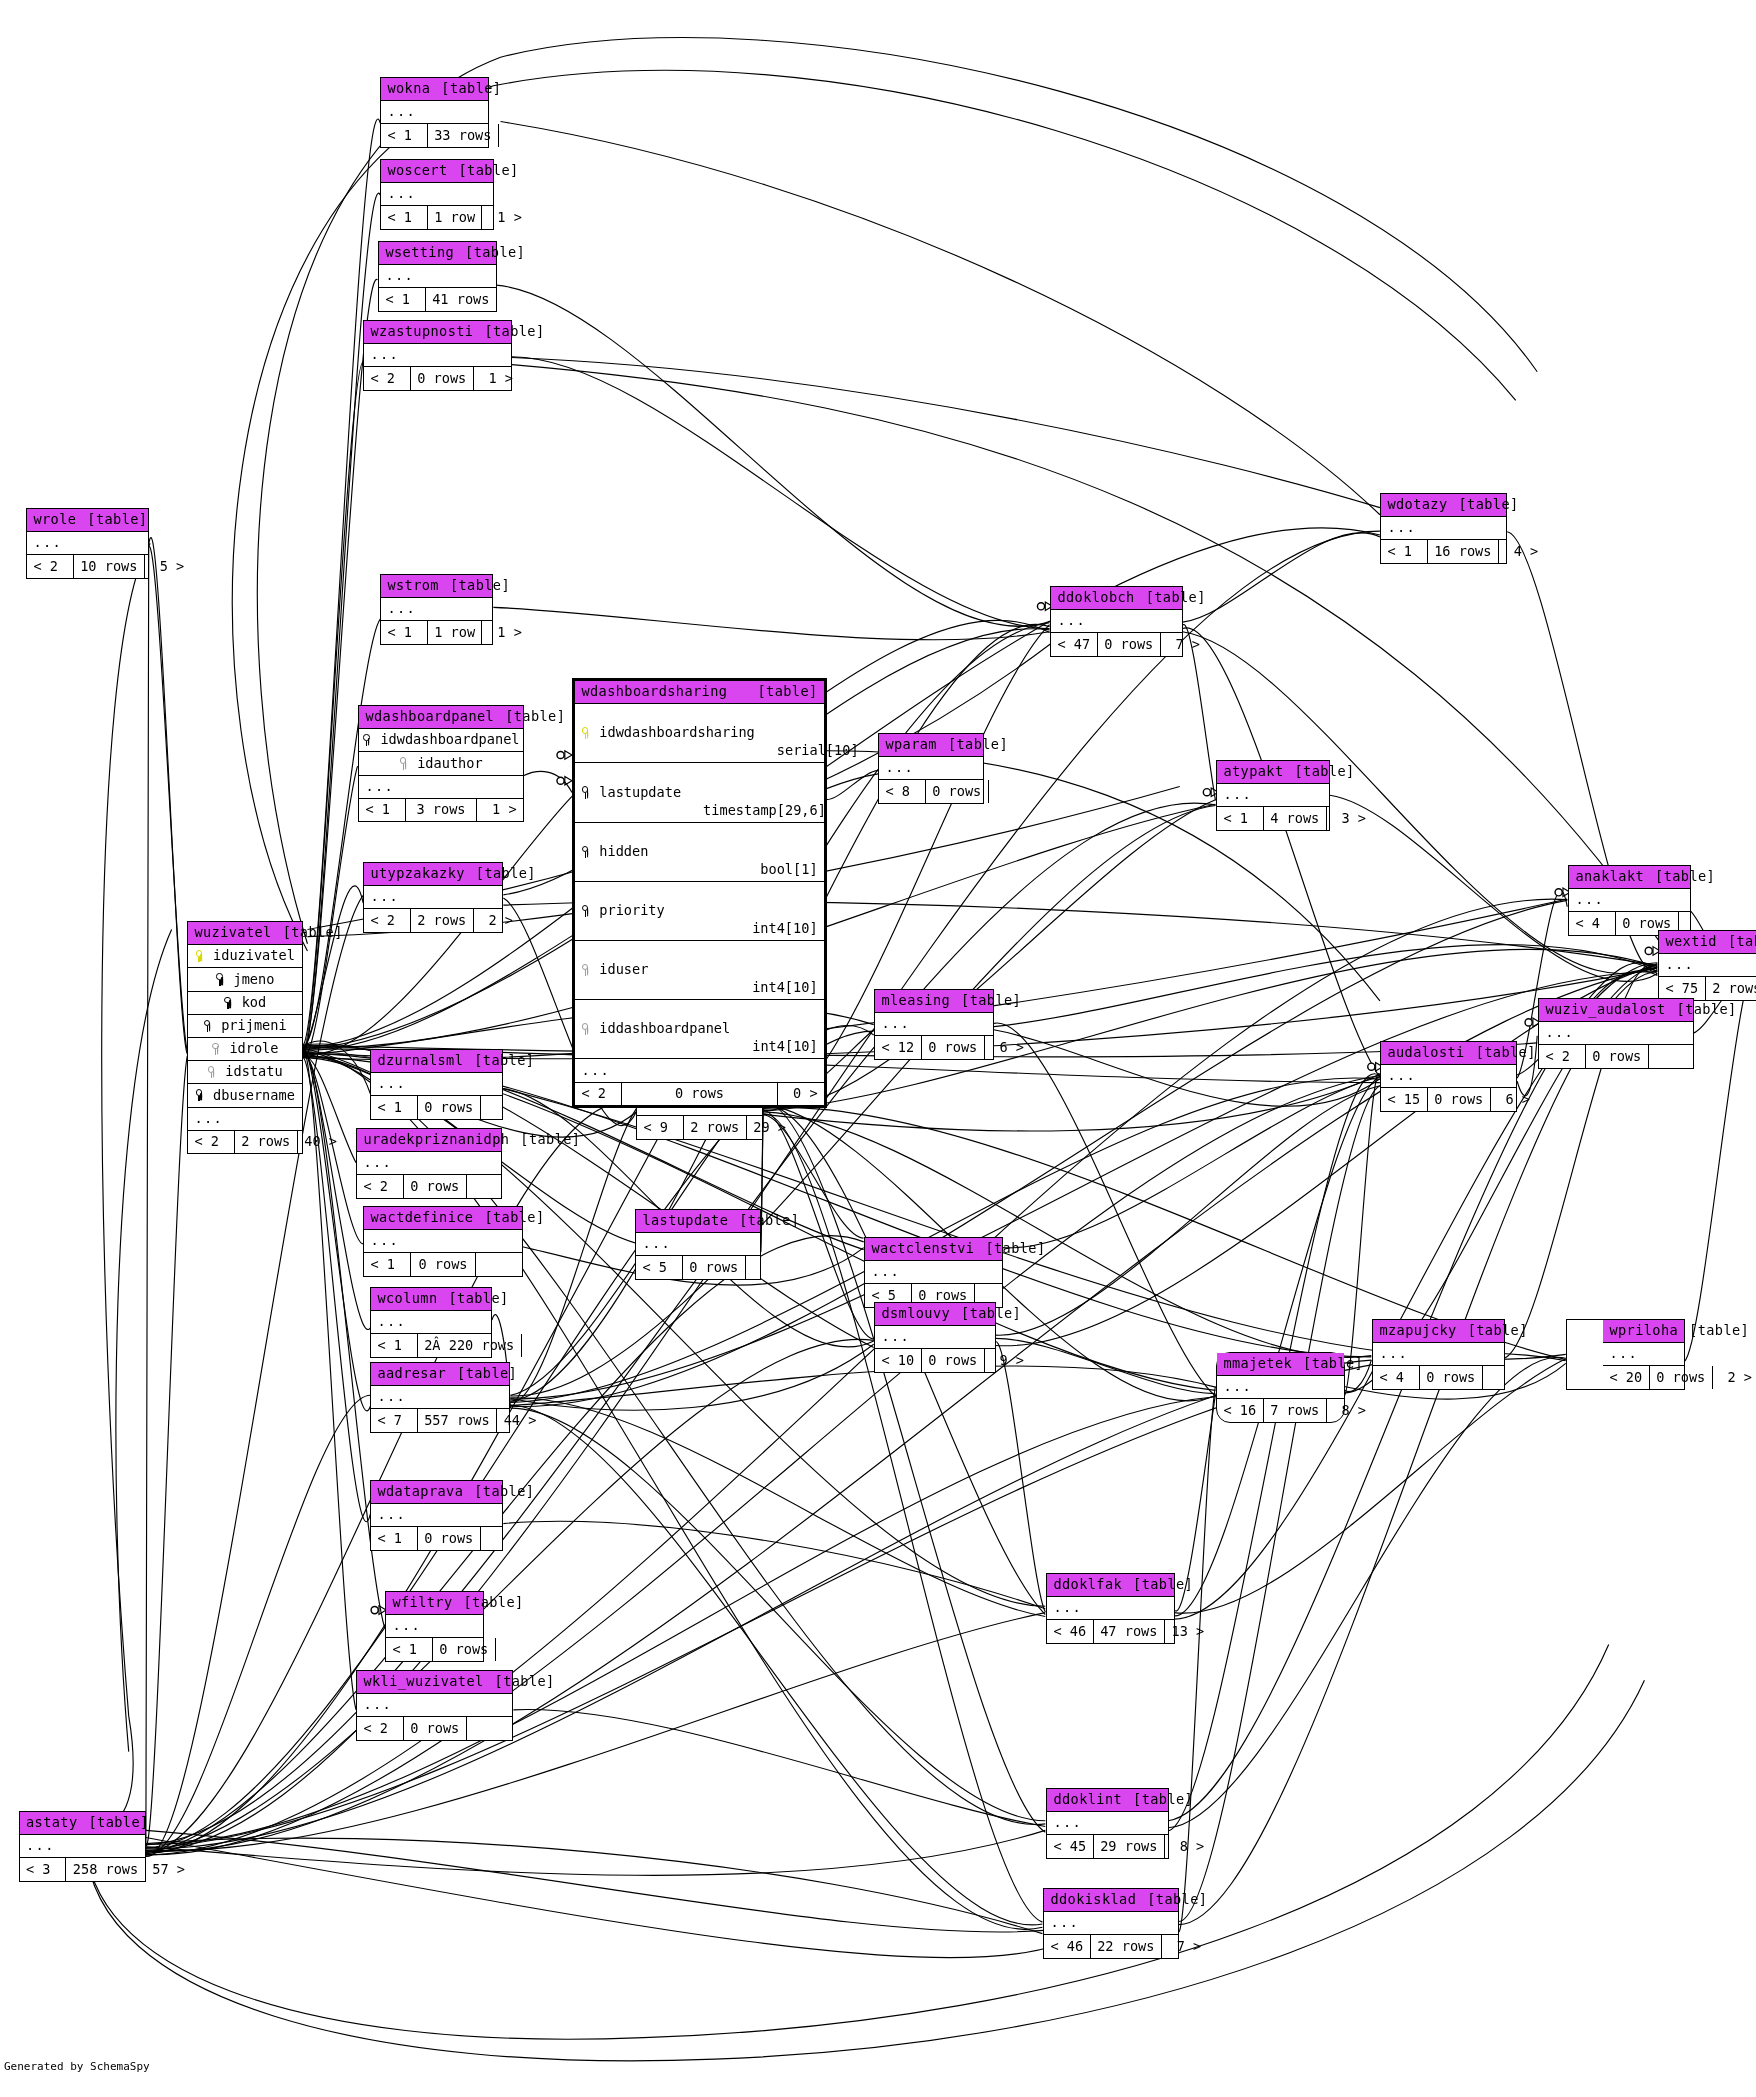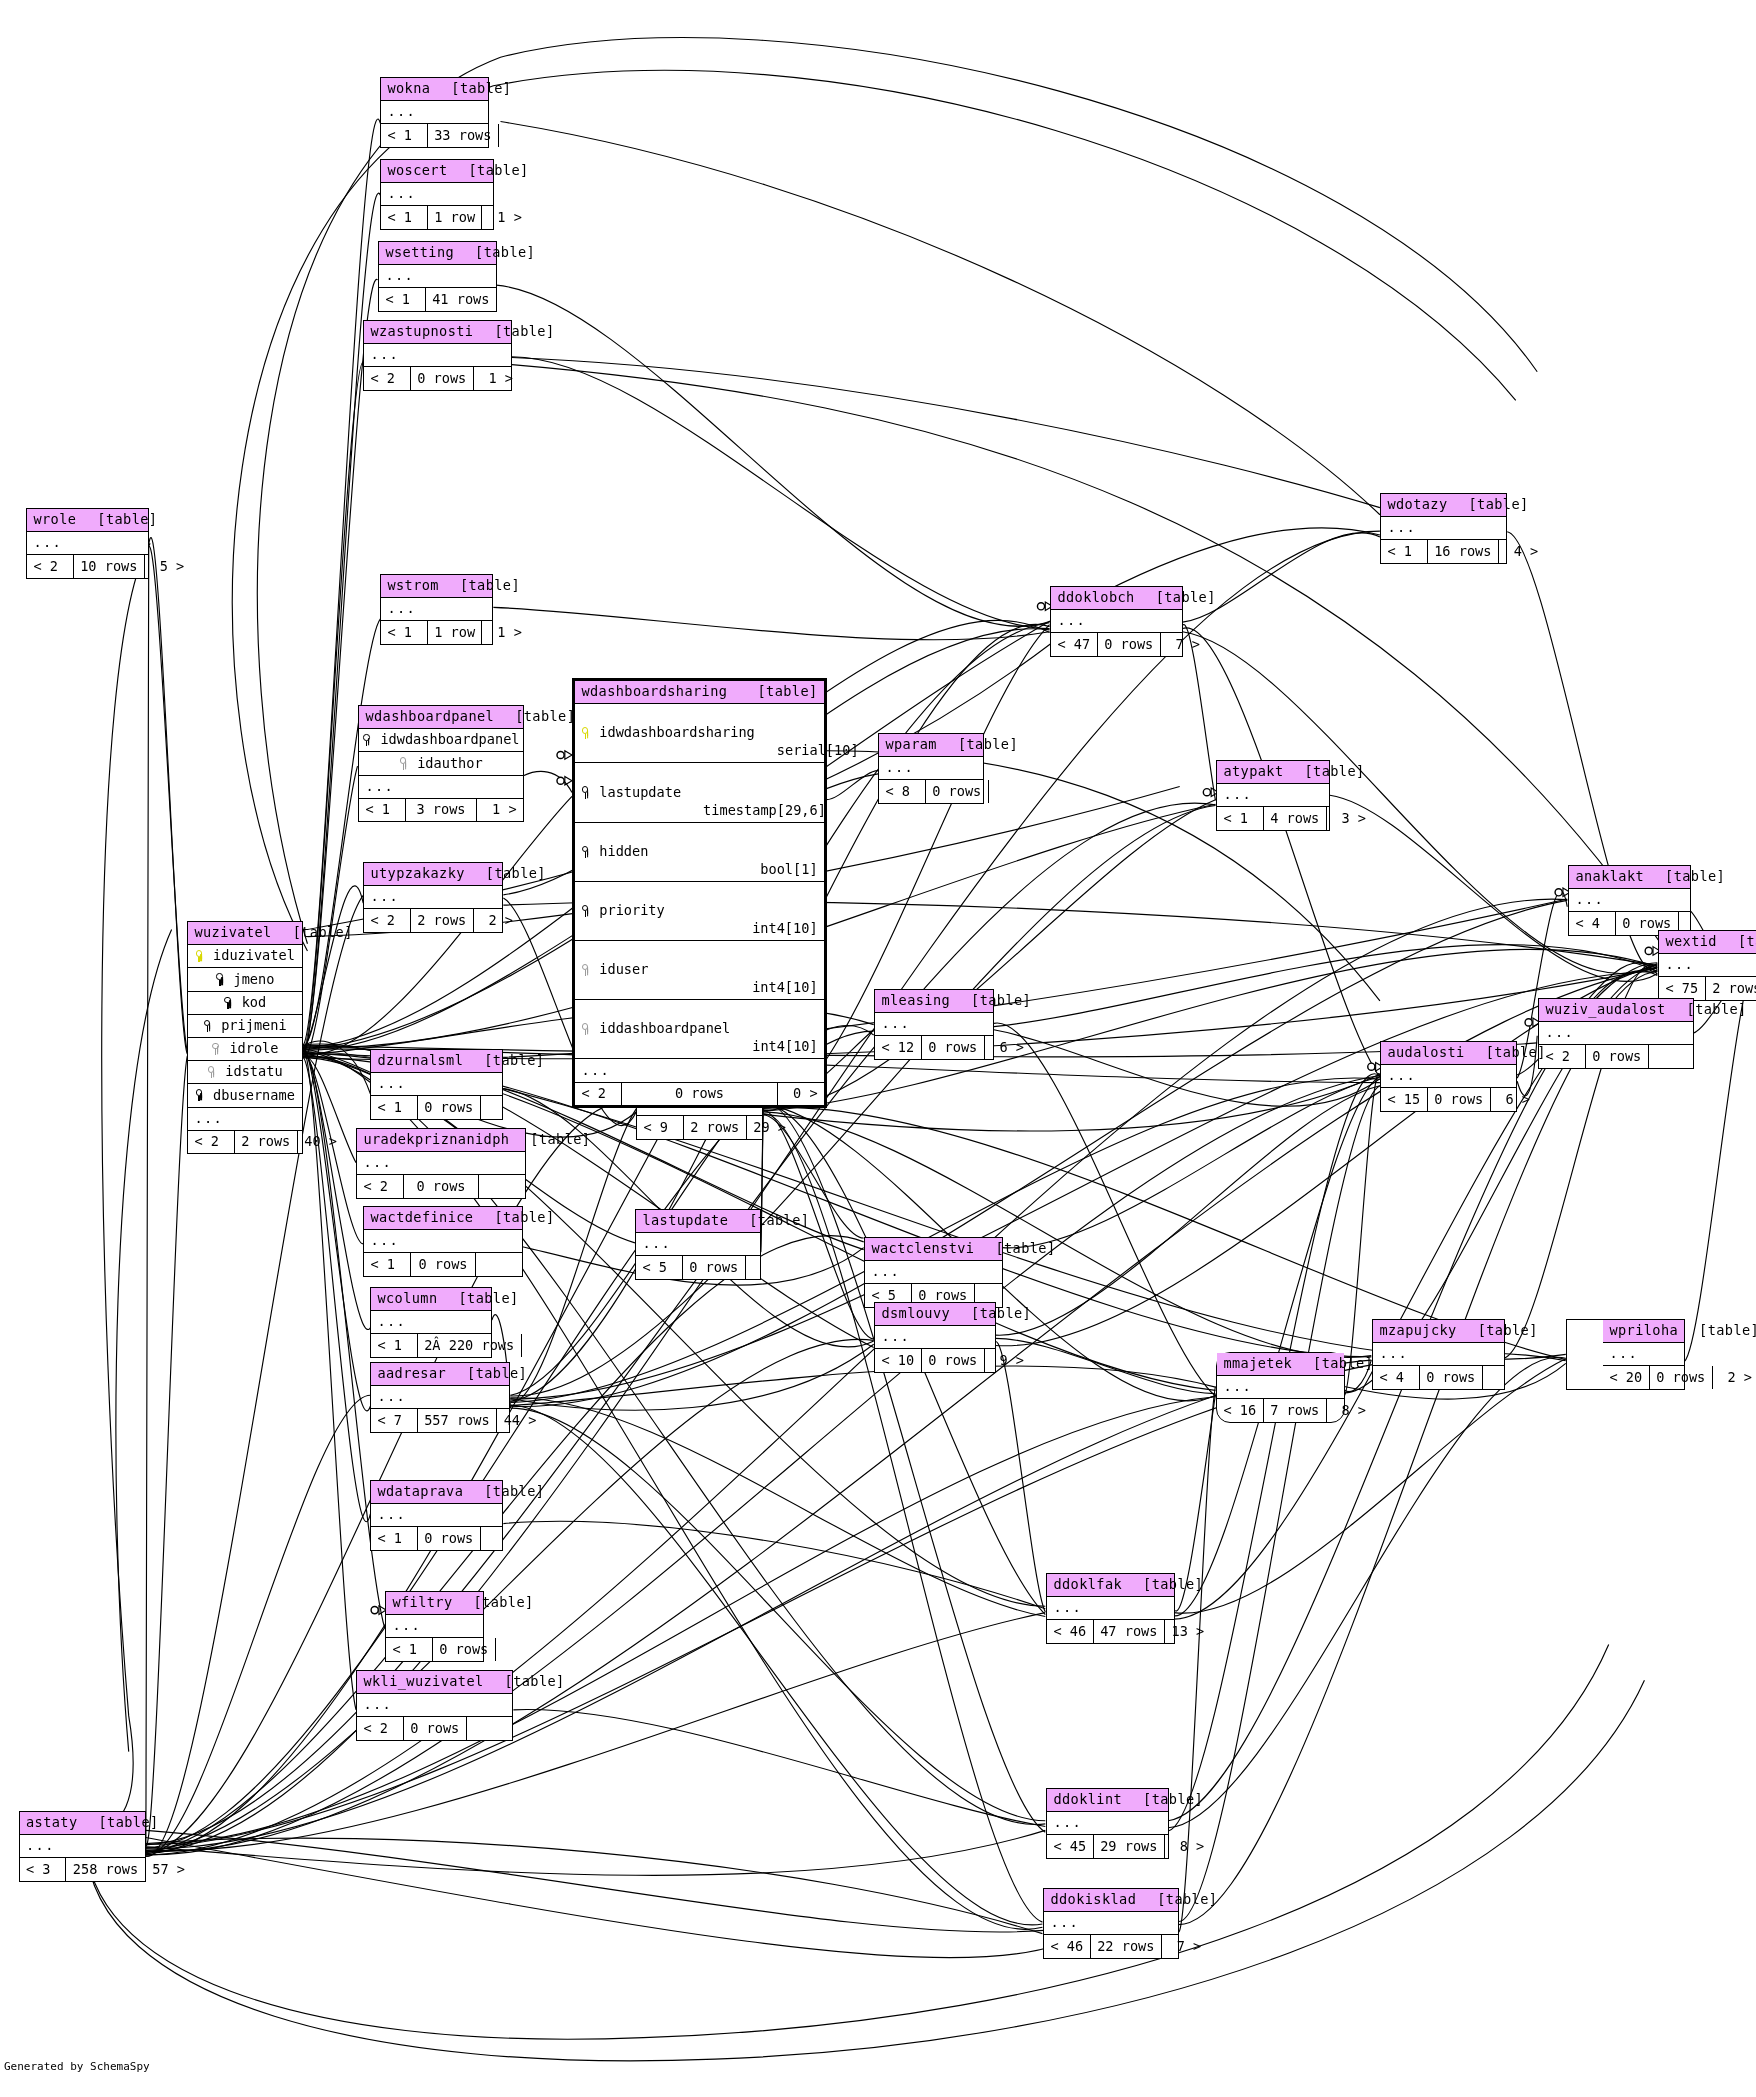--- a/index.html
+++ b/index.html
@@ -4,22 +4,22 @@
 <style>
   html,body{margin:0;padding:0;background:#fff;}
   body{font-family:"DejaVu Sans Mono","Liberation Mono",monospace;}
   #canvas{position:relative;width:1756px;height:2097px;background:#fff;overflow:hidden;}
   svg#edges{position:absolute;left:0;top:0;width:1756px;height:2097px;pointer-events:none;}
   svg#edges path{fill:none;stroke:#000;stroke-width:1.6;}
 
   .tbl{position:absolute;border:1.4px solid #000;background:#fff;box-sizing:border-box;
        font-size:13.6px;line-height:1;white-space:nowrap;}
   .tbl.hl{border:3.6px solid #000;}
-  .thead{background:#f0abfc;border-bottom:1.4px solid #000;padding:4.3px 6.4px;display:flex;
-         justify-content:space-between;gap:21px;align-items:center;}
+  .thead{background:#d946ef;border-bottom:1.4px solid #000;padding:4.3px 6.4px;display:flex;
+         justify-content:space-between;gap:11px;align-items:center;}
   .tname{letter-spacing:0.4px;}
   .ttag{letter-spacing:0.4px;}
   .trow{border-bottom:1.4px solid #000;padding:4.3px 6.4px;display:flex;align-items:center;gap:5.7px;}
   .trow.ctr{justify-content:center;}
   .dots{padding:4.3px 6.4px;border-bottom:1.4px solid #000;letter-spacing:1.4px;}
   .tfoot{display:flex;}
   .tfoot > div{padding:4.3px 6.4px;border-right:1.4px solid #000;}
   .tfoot > div:last-child{border-right:none;}
   .f-l{min-width:33px;}
   .f-c{flex:1;text-align:center;}
@@ -481,21 +481,21 @@
           <span class="tname">uzakazky</span>
           <span class="ttag">[table]</span>
         </div>
         <div class="dots">...</div>
         <div class="tfoot">
           <div class="f-l">&lt; 9</div>
           <div class="f-c">2 rows</div>
           <div class="f-r">29 &gt;</div>
         </div>
       </div>
-      <div class="tbl" style="left: 356px; top: 1128px; width: 170px;">
+      <div class="tbl" style="left: 356px; top: 1128px; width: 146px;">
         <div class="thead">
           <span class="tname">uradekpriznanidph</span>
           <span class="ttag">[table]</span>
         </div>
         <div class="dots">...</div>
         <div class="tfoot">
           <div class="f-l">&lt; 2</div>
           <div class="f-c">0 rows</div>
           <div class="f-r"></div>
         </div>

